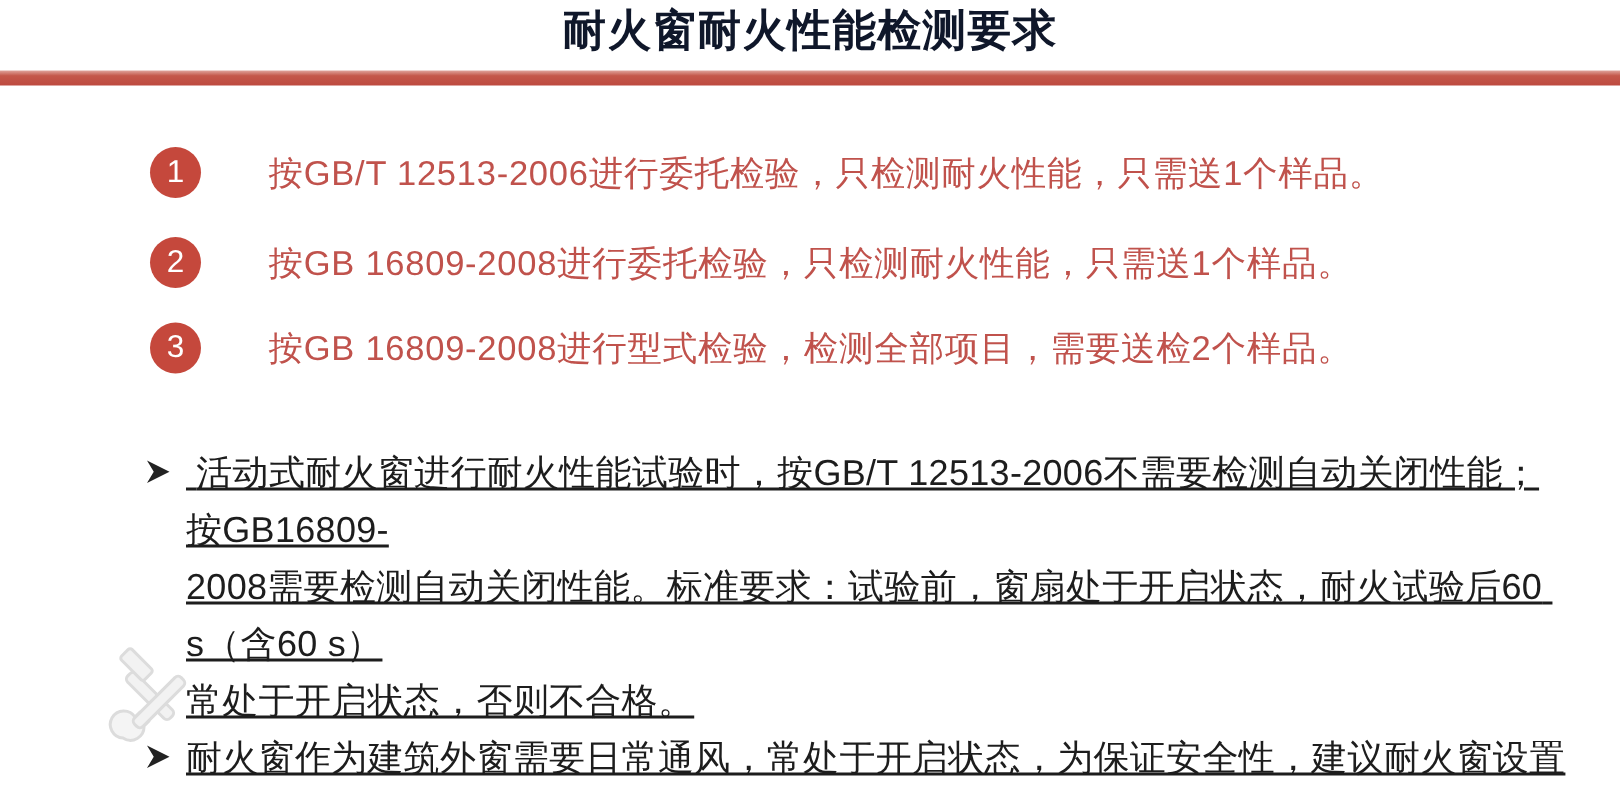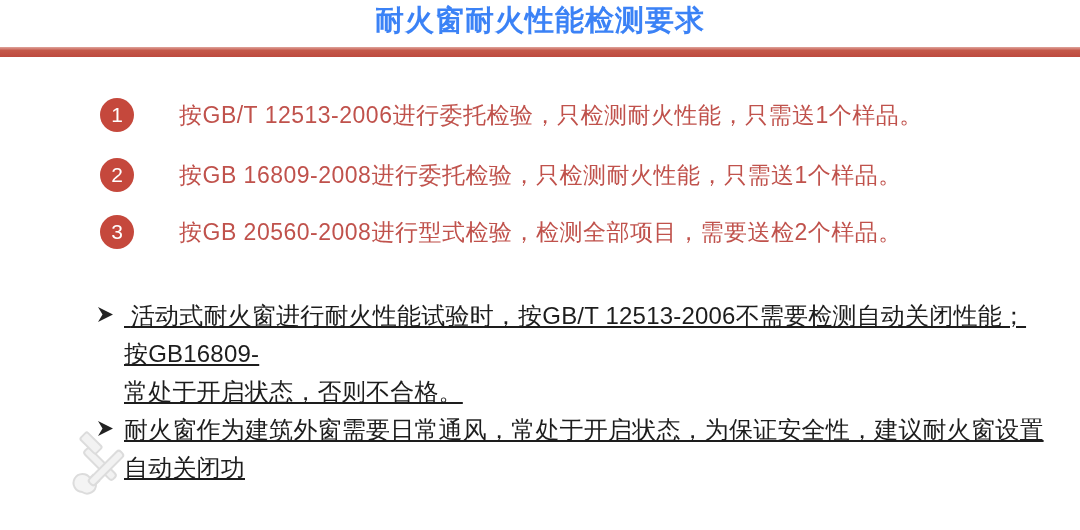--- a/index.html
+++ b/index.html
@@ -13,21 +13,21 @@
   }
   .page-title {
     position: absolute;
     top: 1px;
     left: 0;
     width: 100%;
     text-align: center;
     font-size: 29px;
     font-weight: 600;
     letter-spacing: 1px;
-    color: #3b82f6;
+    color: #0f172a;
   }
   .red-bar {
     position: absolute;
     top: 47px;
     left: 0;
     width: 100%;
     height: 10px;
     background: linear-gradient(180deg, #dfa49b 0%, #c4584a 35%, #bd4a3f 100%);
   }
   .num-row {
@@ -105,32 +105,33 @@
     <div class="num-text">按GB/T 12513-2006进行委托检验，只检测耐火性能，只需送1个样品。</div>
   </div>
 
   <div class="num-row r2">
     <div class="num-circle">2</div>
     <div class="num-text">按GB 16809-2008进行委托检验，只检测耐火性能，只需送1个样品。</div>
   </div>
 
   <div class="num-row r3">
     <div class="num-circle">3</div>
-    <div class="num-text">按GB 20560-2008进行型式检验，检测全部项目，需要送检2个样品。</div>
+    <div class="num-text">按GB 16809-2008进行型式检验，检测全部项目，需要送检2个样品。</div>
   </div>
 
   <div class="bullets">
 
     <div class="bullet">
       <span class="marker">
         <svg width="17" height="17" viewBox="0 0 17 17">
           <path d="M1 1 L16 8.5 L1 16 L5.5 8.5 Z" fill="#222222"></path>
         </svg>
       </span>
       <div class="line"> 活动式耐火窗进行耐火性能试验时，按GB/T 12513-2006不需要检测自动关闭性能；按GB16809-</div>
+      <div class="line">2008需要检测自动关闭性能。标准要求：试验前，窗扇处于开启状态，耐火试验后60 s（含60 s）</div>
       <div class="line">常处于开启状态，否则不合格。</div>
     </div>
 
     <div class="bullet">
       <span class="marker">
         <svg width="17" height="17" viewBox="0 0 17 17">
           <path d="M1 1 L16 8.5 L1 16 L5.5 8.5 Z" fill="#222222"></path>
         </svg>
       </span>
       <div class="line">耐火窗作为建筑外窗需要日常通风，常处于开启状态，为保证安全性，建议耐火窗设置自动关闭功</div>

